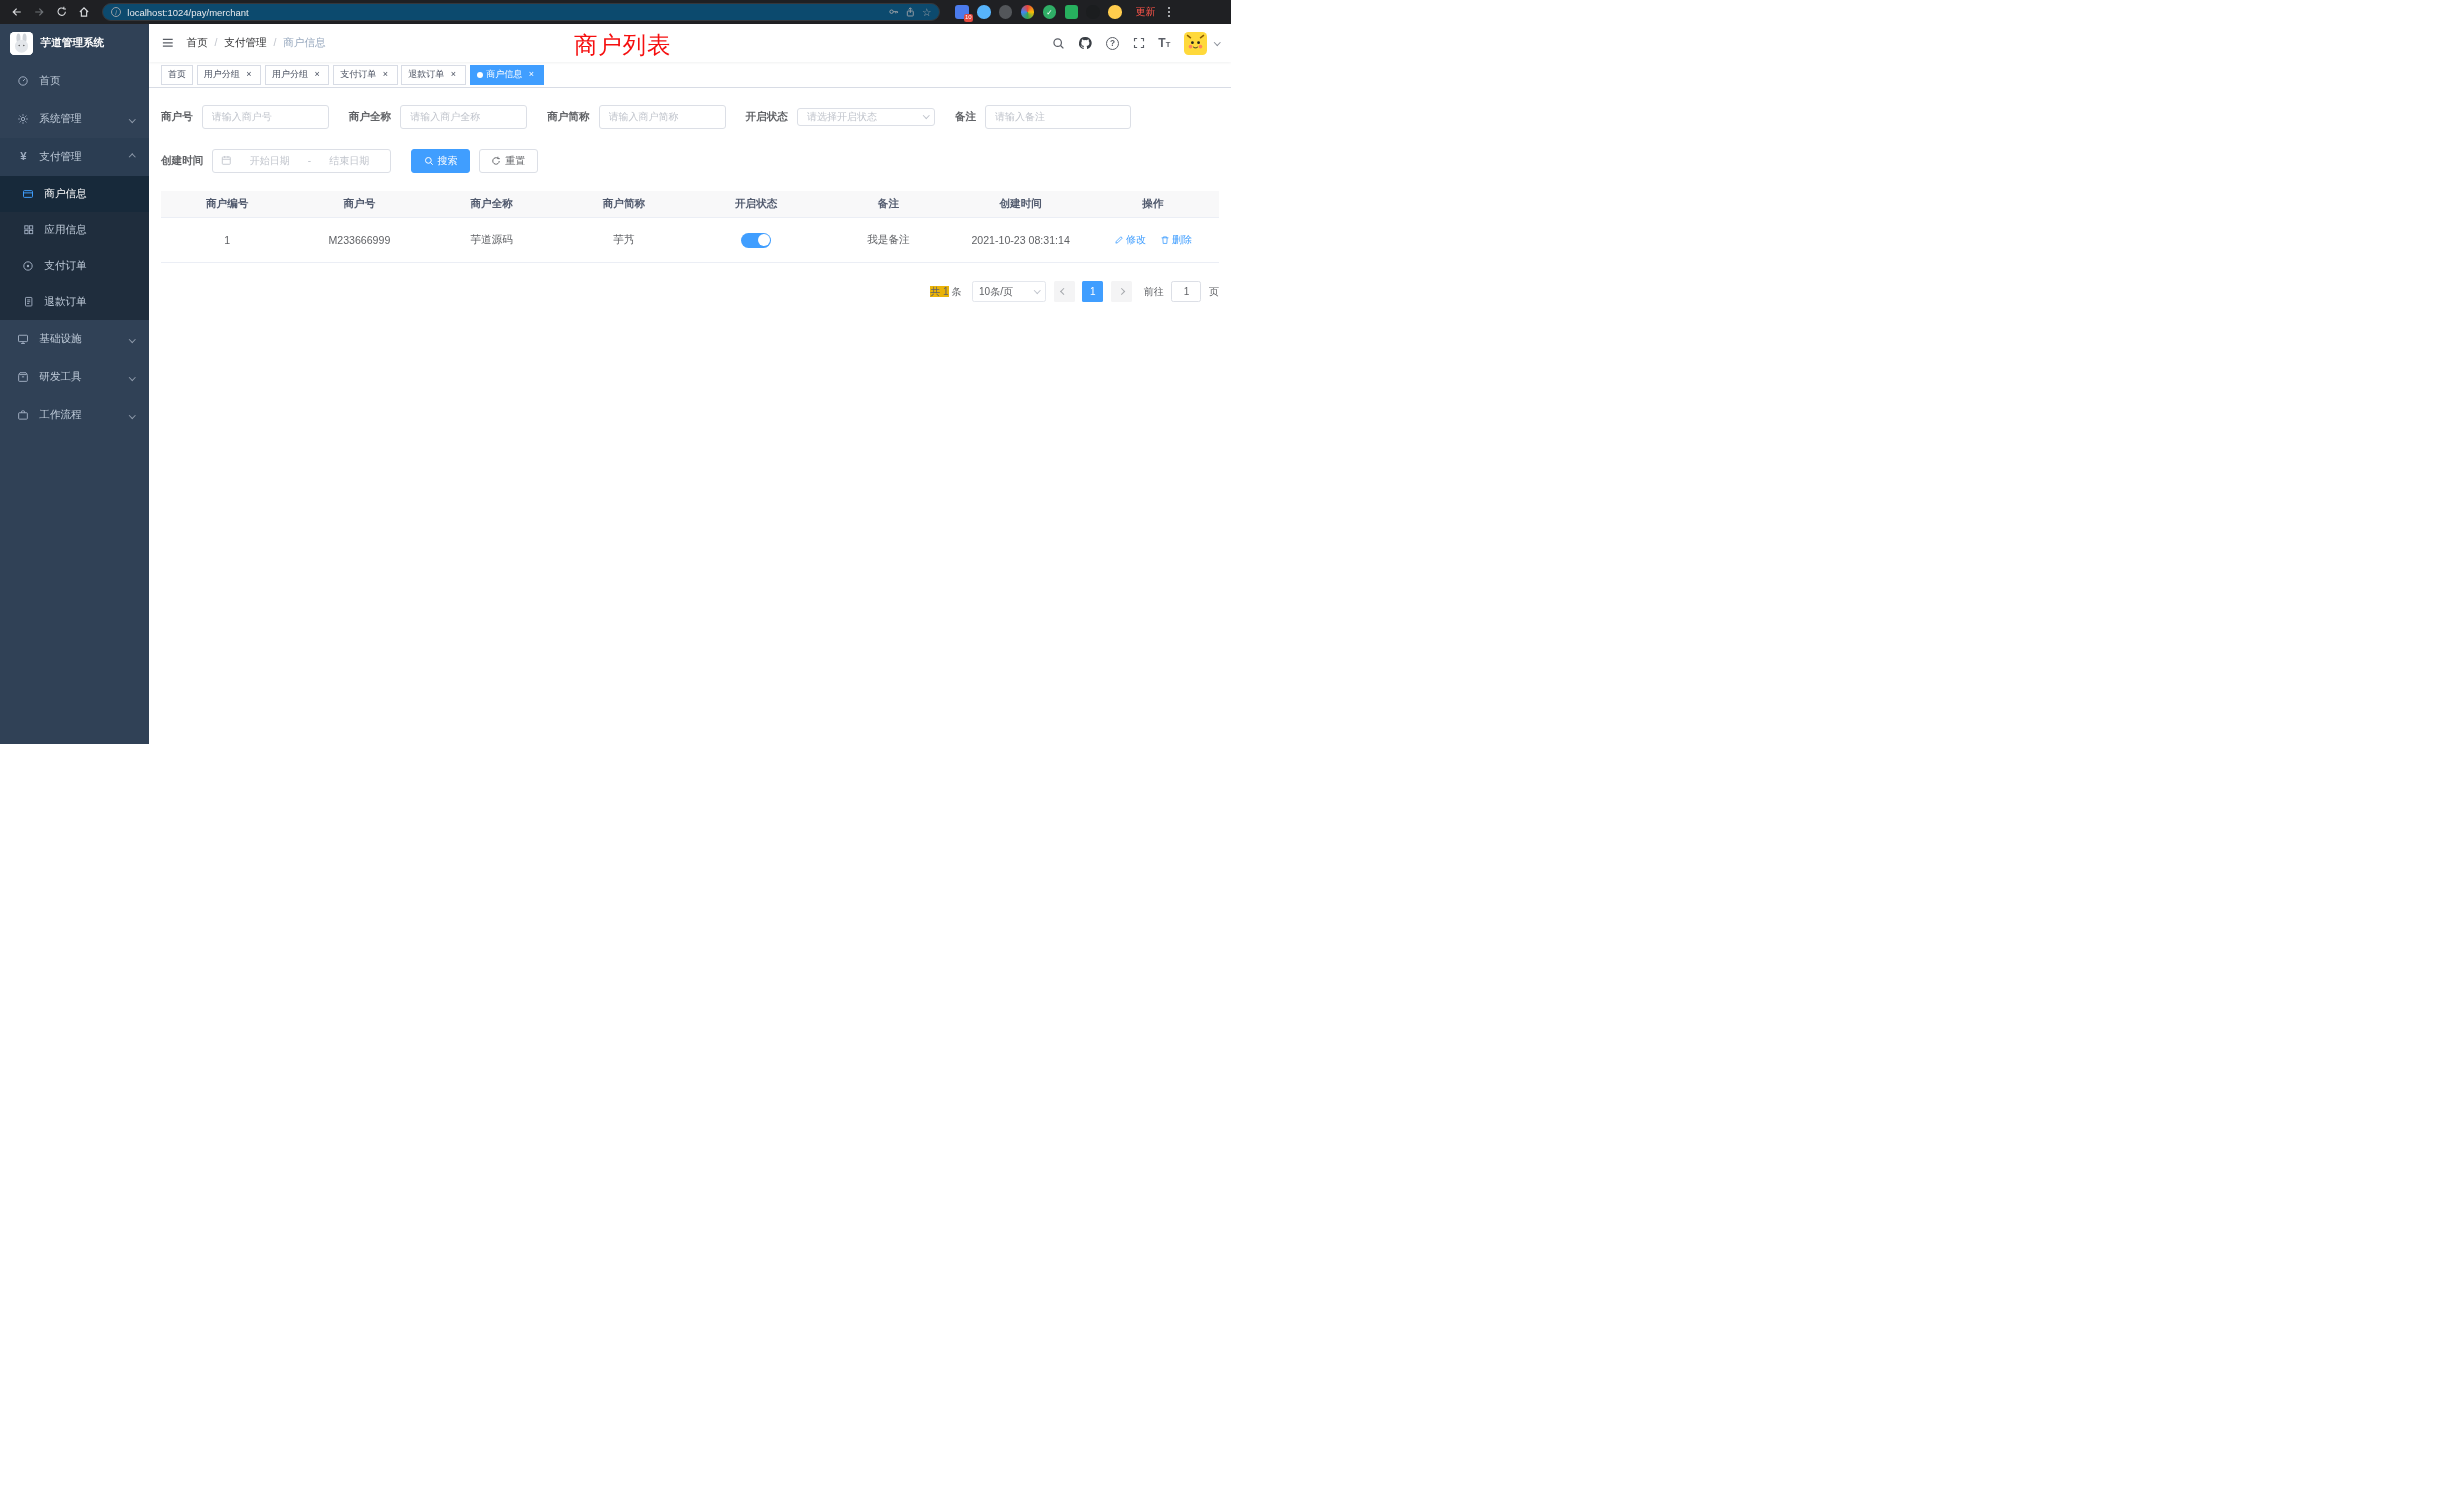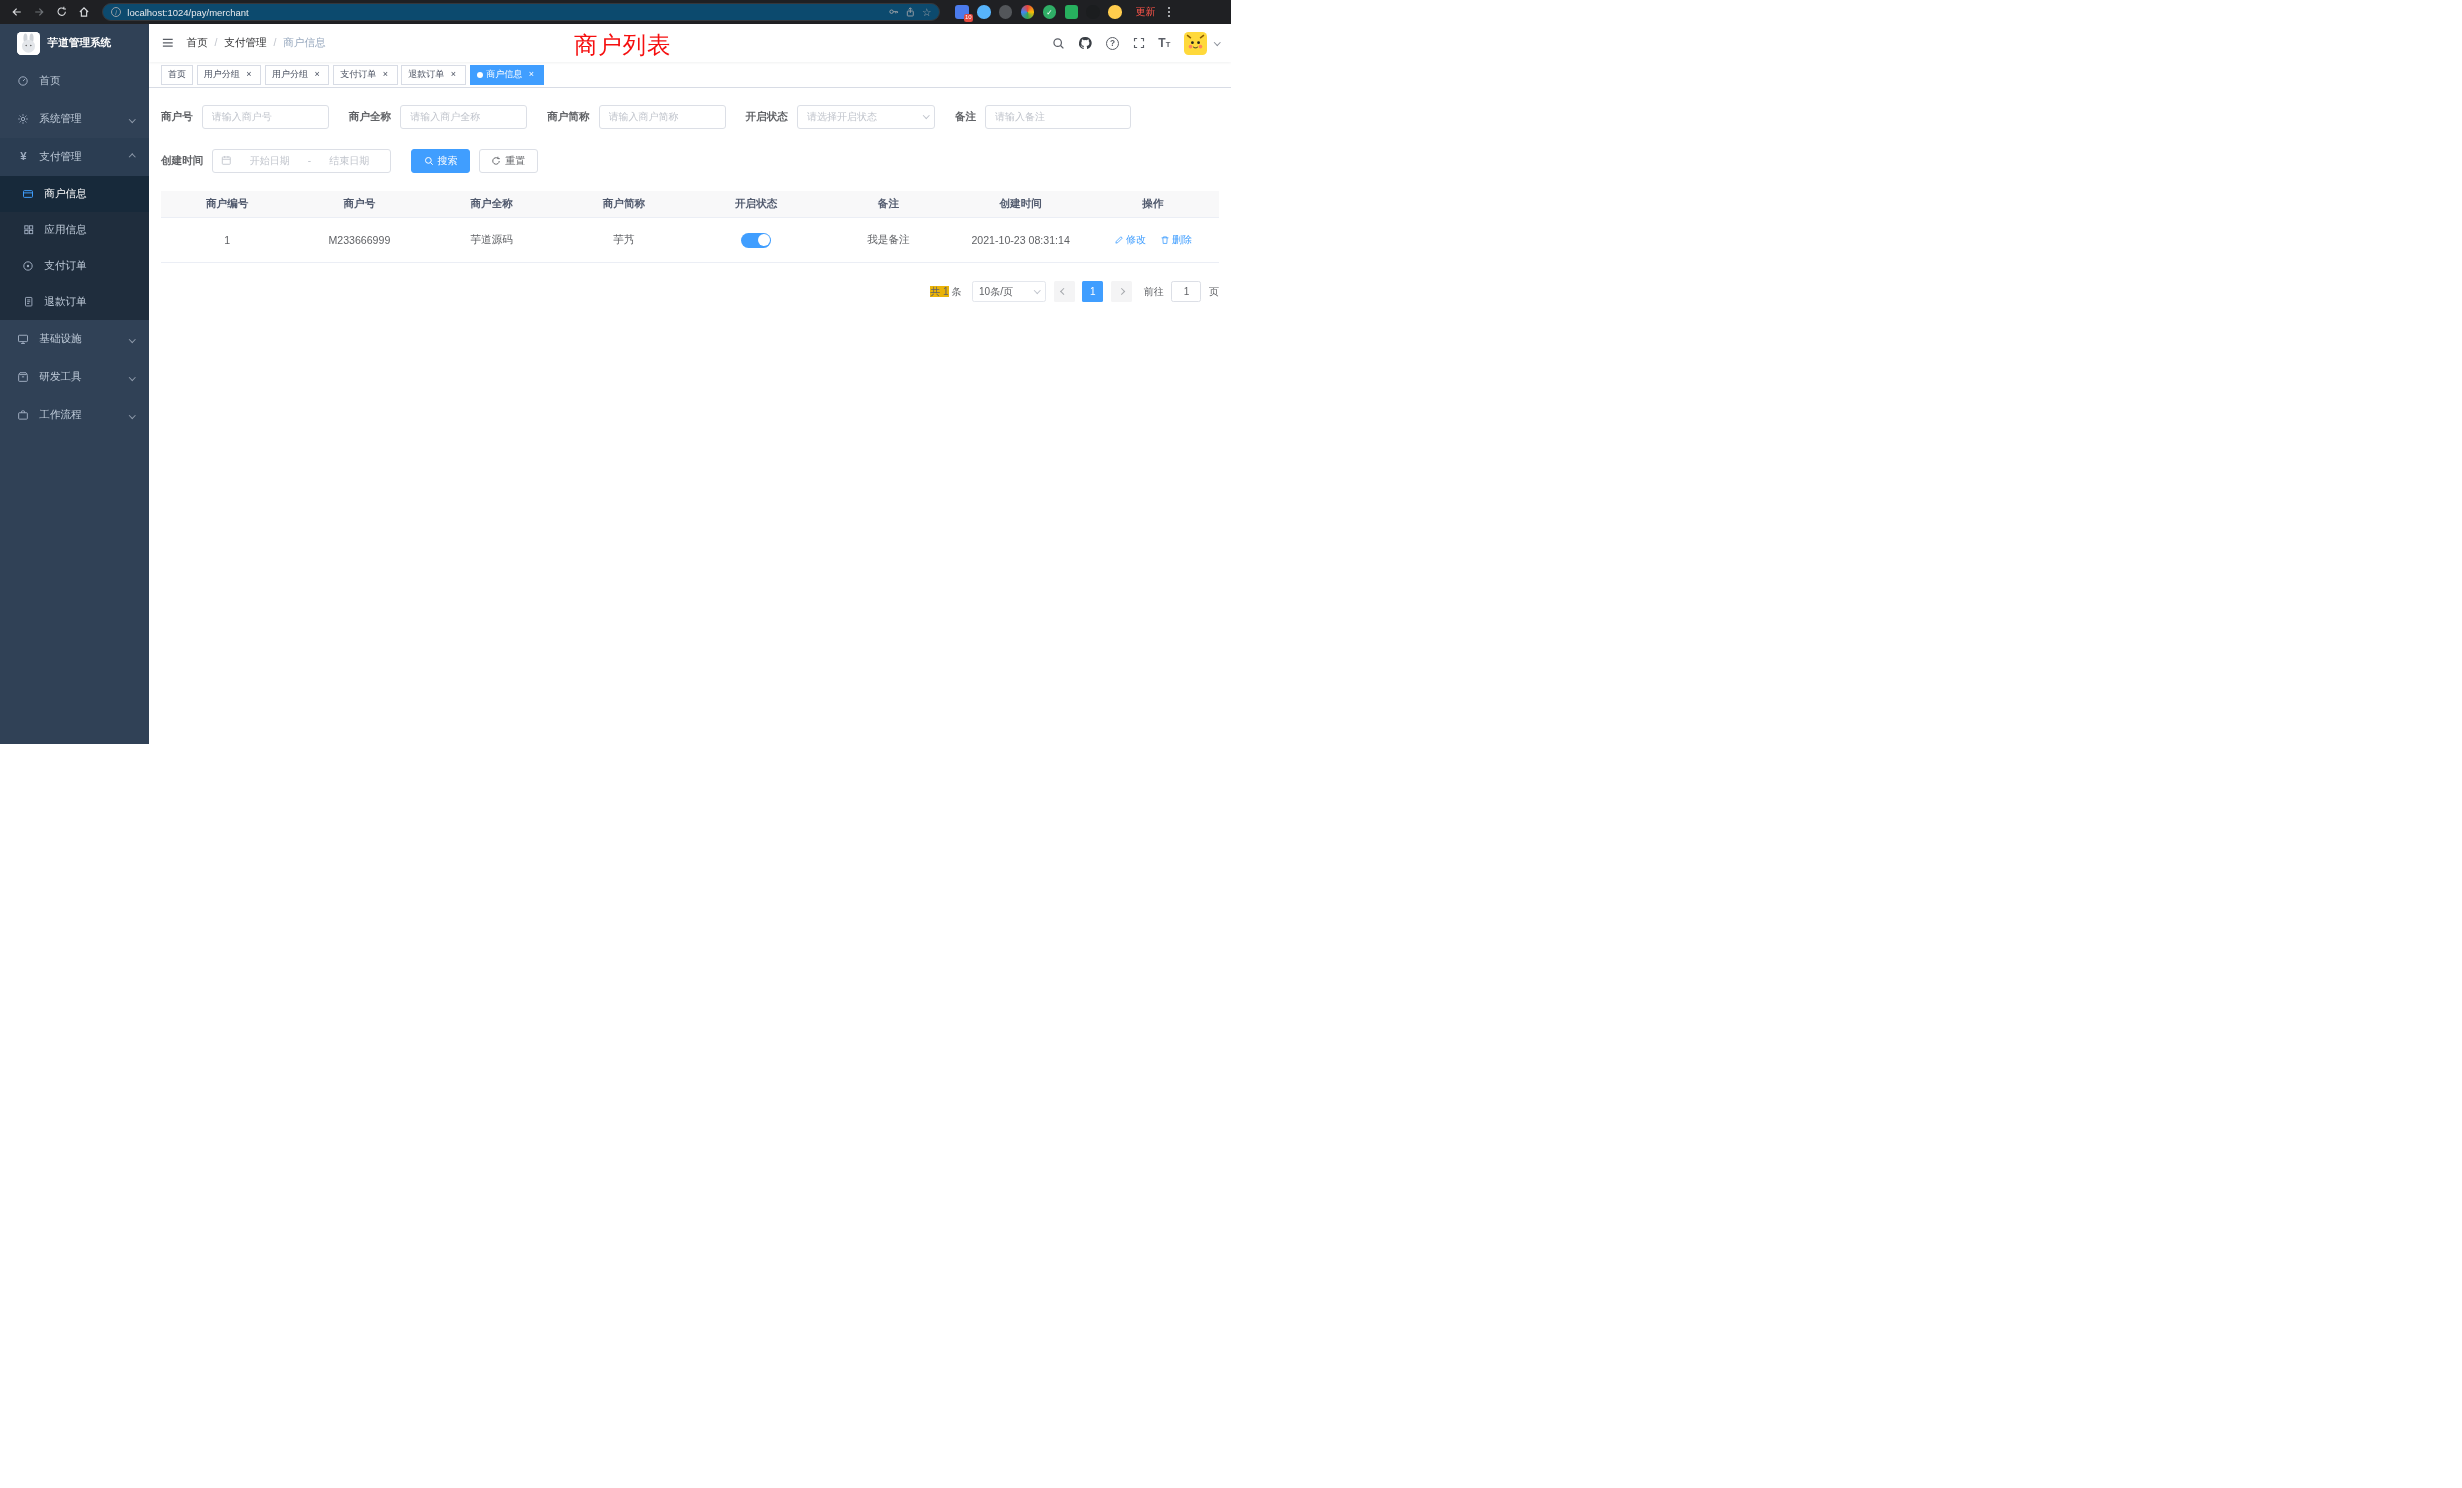--- a/index.html
+++ b/index.html
@@ -24,21 +24,21 @@
   .e5{background:#2fae66}.e6{background:#27b05e}.e7{background:#1b1d1f}.e8{background:#ffcc4d}
   .e5::after{content:"✓";color:#fff;font-size:7.6px;display:flex;align-items:center;justify-content:center;height:100%}
   .ext .badge{position:absolute;right:-4.5px;bottom:-3px;background:#e2483d;color:#fff;font-size:6px;line-height:7.6px;padding:0 1.5px;border-radius:2.3px}
   .update-chip{color:#fb5449;font-size:10px;margin-left:9px;white-space:nowrap;cursor:pointer}
   .kebab{display:flex;flex-direction:column;gap:1.9px;margin:0 3px 0 7.6px;cursor:pointer}
   .kebab i{width:2.3px;height:2.3px;background:#d7d9dc;border-radius:50%}
 
   
   .app{display:flex;height:720px}
   .sidebar{width:149px;background:#304156;flex-shrink:0;display:flex;flex-direction:column;overflow:hidden}
-  .logo-row{height:38px;display:flex;align-items:center;gap:7.6px;padding:0 17px;flex-shrink:0;cursor:pointer}
+  .logo-row{height:38px;display:flex;align-items:center;gap:7.6px;padding:0 10px;flex-shrink:0;cursor:pointer}
   .logo-avatar{width:23px;height:23px;border-radius:4.5px;overflow:hidden;background:#fff;flex-shrink:0}
   .logo-title{color:#fff;font-weight:bold;font-size:10.6px;white-space:nowrap}
   .menu{flex:1;overflow:hidden}
   .m-item{height:38px;display:flex;align-items:center;padding:0 15px;color:#bfcbd9;font-size:10.6px;cursor:pointer}
   .m-item .mi,.s-item .mi{width:16.7px;margin-right:7.6px;display:flex;justify-content:center;color:#9fadc0;font-size:11.4px;line-height:1}
   .arrow{width:4.5px;height:4.5px;border-right:1.1px solid #8f9bab;border-bottom:1.1px solid #8f9bab;transform:rotate(45deg);margin-left:auto}
   .arrow.up{transform:rotate(-135deg)}
   .m-item.parent-open{background:#2b3d52}
   .submenu{background:#1f2d3d}
   .s-item{height:36px;display:flex;align-items:center;padding:0 15px 0 20px;color:#bfcbd9;font-size:10.6px;cursor:pointer}
@@ -72,21 +72,21 @@
   .tag .x{font-size:9px;width:10.6px;height:10.6px;display:flex;align-items:center;justify-content:center;border-radius:50%;line-height:1}
 
   
   .content{flex:1;padding:16.7px 12px;background:#fff;overflow:auto}
   .frow{display:flex;align-items:center;margin-bottom:20px}
   .ffield{display:flex;align-items:center;margin-right:20px}
   .flabel{font-size:10.6px;font-weight:bold;color:#606266;margin-right:9px;white-space:nowrap}
   .tin{height:24px;border:0.8px solid #dcdfe6;border-radius:3px;padding:0 9px;font-size:10px;color:#606266;outline:none;font-family:inherit;background:#fff}
   .tin::placeholder{color:#c0c4cc}
   .w168{width:127px}.w182{width:138px}.w192{width:146px}
-  .selectbox{height:24px;border:0.8px solid #dcdfe6;border-radius:3px;display:flex;align-items:center;justify-content:space-between;padding:0 5px 0 9px;cursor:pointer;background:#fff}
+  .selectbox{height:18px;border:0.8px solid #dcdfe6;border-radius:3px;display:flex;align-items:center;justify-content:space-between;padding:0 5px 0 9px;cursor:pointer;background:#fff}
   .ph{color:#c0c4cc;font-size:10px;white-space:nowrap}
   .sel-caret{width:4.5px;height:4.5px;border-right:1px solid #c0c4cc;border-bottom:1px solid #c0c4cc;transform:rotate(45deg);margin-top:-2.3px;flex-shrink:0}
   .daterange{width:179px;height:24px;border:0.8px solid #dcdfe6;border-radius:3px;display:flex;align-items:center;padding:0 7.6px;gap:4.5px;cursor:pointer;background:#fff}
   .daterange .ph{flex:1;text-align:center}
   .btn{height:24px;display:inline-flex;align-items:center;gap:3.8px;padding:0 11.4px;border-radius:3px;font-size:10px;cursor:pointer;border:0.8px solid #dcdfe6;background:#fff;color:#606266;white-space:nowrap}
   .btn-primary{background:#409eff;border-color:#409eff;color:#fff}
   .btn-sm{height:21px;padding:0 9px;font-size:9px;border-radius:2.3px}
   .btn-add{background:#ecf5ff;border-color:#a3d3ff;color:#409eff}
   .btn-export{background:#fdf6ec;border-color:#f0dbb8;color:#e6a23c}
   .ml12{margin-left:9px}

